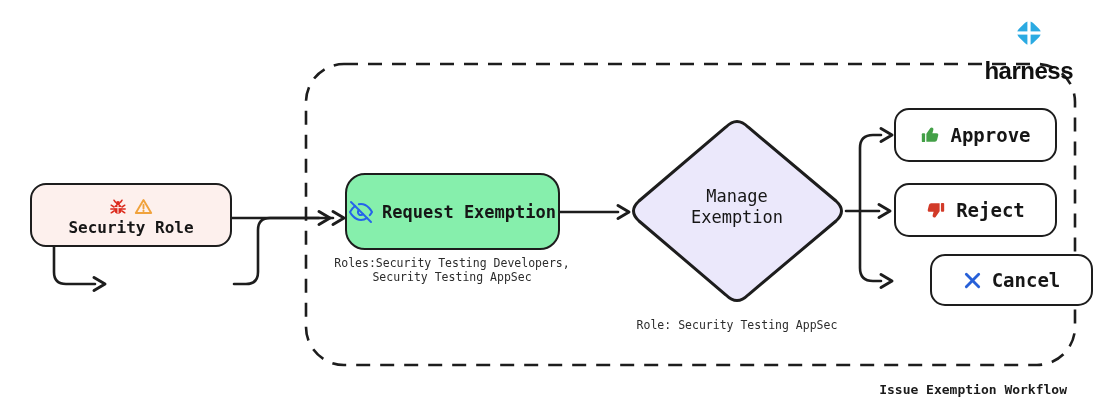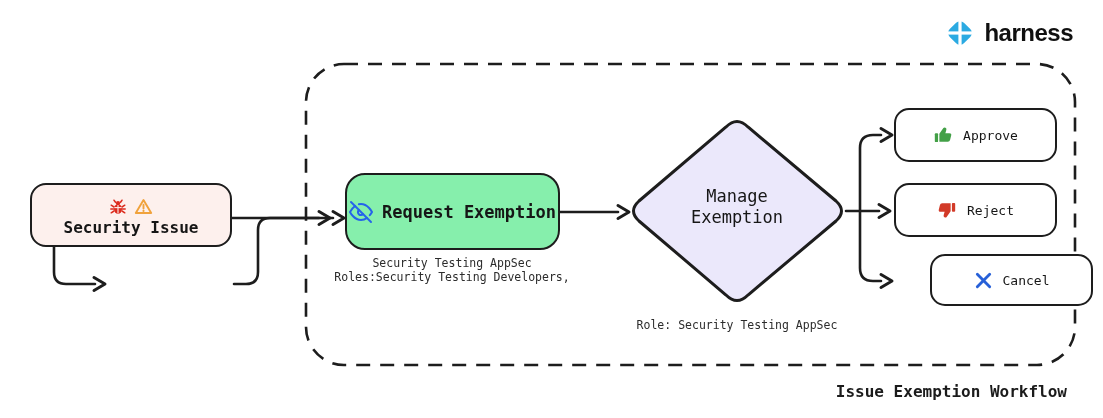--- a/index.html
+++ b/index.html
@@ -14,31 +14,31 @@
   .n-security .lbl{font-size:16px;font-weight:700;}
   .icon-row{display:flex;align-items:center;gap:7px;}
   .n-occ{left:108px;top:262px;width:126px;height:44px;border-radius:13px;background:#fbf2df;}
   .n-occ .lbl{font-size:14px;font-weight:700;}
   .n-request{left:345px;top:173px;width:215px;height:77px;border-radius:20px;background:#86efac;
              gap:9px;border-width:2.8px;}
   .n-request .lbl{font-size:17px;font-weight:700;}
   .diamond-label{position:absolute;z-index:2;left:657px;top:186px;width:160px;text-align:center;
                  font-size:17px;font-weight:400;line-height:21px;color:#161616;}
   .n-action{left:894px;width:163px;height:54px;border-radius:15px;background:#ffffff;gap:10px;}
-  .n-action .lbl{font-size:13px;font-weight:400;}
+  .n-action .lbl{font-size:19px;font-weight:700;}
   .n-approve{top:108px;}
   .n-reject{top:183px;}
   .n-cancel{top:254px;height:52px;margin-left:36px;}
   .caption{position:absolute;z-index:2;font-size:11.5px;line-height:14px;color:#2c2c2c;
            text-align:center;white-space:nowrap;}
   .cap-roles{left:322px;top:256px;width:260px;}
   .cap-role{left:607px;top:318px;width:260px;}
-  .wf-title{position:absolute;z-index:2;right:36px;top:382px;font-size:16px;font-weight:700;
+  .wf-title{position:absolute;z-index:2;right:36px;top:382px;font-size:13px;font-weight:700;
             color:#1b1b1b;white-space:nowrap;}
-  .brand{position:absolute;z-index:2;right:30px;top:16px;display:flex;align-items:center;gap:7px;}
+  .brand{position:absolute;z-index:2;right:30px;top:16px;display:flex;align-items:center;gap:7px;flex-direction:column;}
   .brand .word{font-family:"Liberation Sans", sans-serif;font-size:24px;font-weight:700;
                letter-spacing:-0.5px;color:#101010;}
 </style>
 </head>
 <body>
 
 <div class="canvas">
 
   <svg class="layer" width="1103" height="418" viewBox="0 0 1103 418">
 
@@ -109,39 +109,39 @@
         <ellipse cx="9" cy="11" rx="4" ry="4.8" fill="#dc2b1e"></ellipse>
         <line x1="9" y1="7" x2="9" y2="15.2" stroke="#fdf0ed" stroke-width="1.1"></line>
         <line x1="5.4" y1="9.6" x2="12.6" y2="9.6" stroke="#fdf0ed" stroke-width="1.1"></line>
       </svg>
       <svg width="19" height="17" viewBox="0 0 19 17">
         <path d="M9.5 2 L17.2 15 L1.8 15 Z" fill="none" stroke="#f0a23c" stroke-width="1.9" stroke-linejoin="round"></path>
         <line x1="9.5" y1="6.8" x2="9.5" y2="10.6" stroke="#f0a23c" stroke-width="1.9" stroke-linecap="round"></line>
         <circle cx="9.5" cy="12.9" r="1.05" fill="#f0a23c"></circle>
       </svg>
     </div>
-    <div class="lbl">Security Issue</div>
+    <div class="lbl">Security Role</div>
   </div>
 
 
   <div class="node n-request">
     <svg width="24" height="24" viewBox="0 0 24 24">
       <g stroke="#2563eb" stroke-width="2" fill="none" stroke-linecap="round" stroke-linejoin="round">
         <path d="M17.94 17.94A10.07 10.07 0 0 1 12 20c-7 0-11-8-11-8a18.45 18.45 0 0 1 5.06-5.94"></path>
         <path d="M9.9 4.24A9.12 9.12 0 0 1 12 4c7 0 11 8 11 8a18.5 18.5 0 0 1-2.16 3.19"></path>
         <path d="M14.12 14.12a3 3 0 1 1-4.24-4.24"></path>
         <line x1="2" y1="2" x2="22" y2="22"></line>
       </g>
     </svg>
     <div class="lbl">Request Exemption</div>
   </div>
 
   <div class="caption cap-roles">
+    <div>Roles:Security Testing Developers,</div>
     <div>Security Testing AppSec</div>
-    <div>Roles:Security Testing Developers,</div>
   </div>
 
   <div class="diamond-label">
     <div>Manage</div>
     <div>Exemption</div>
   </div>
 
   <div class="caption cap-role">Role: Security Testing AppSec</div>
 
   <div class="node n-action n-approve">

